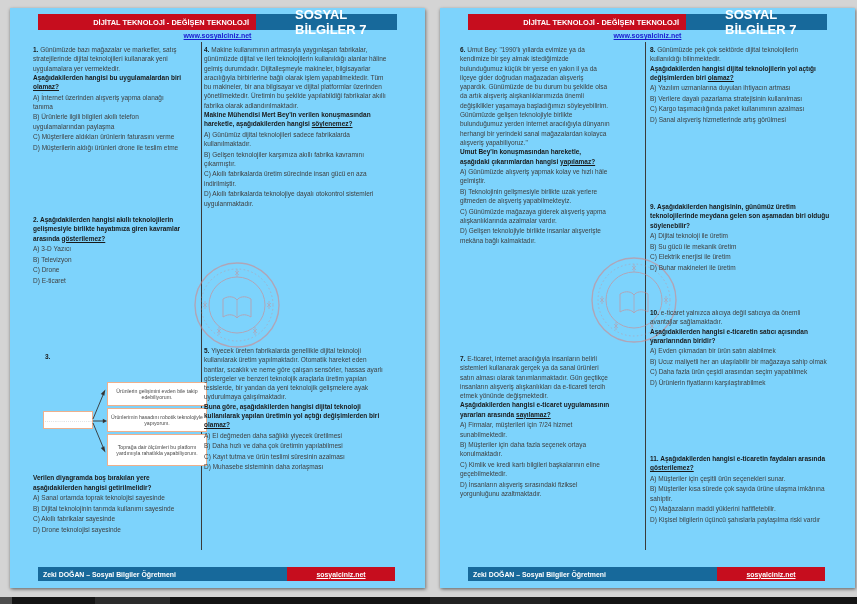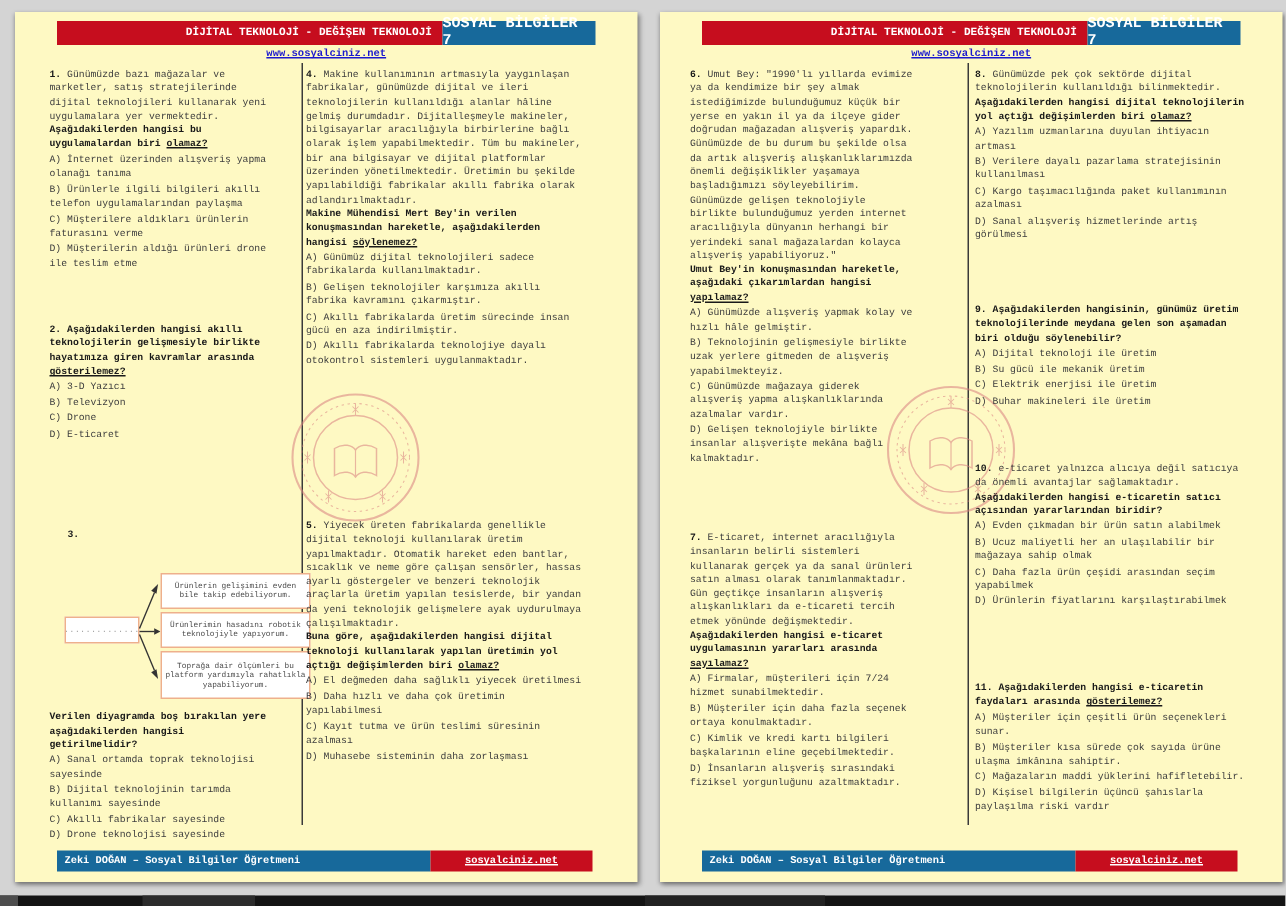--- a/index.html
+++ b/index.html
@@ -1,26 +1,26 @@
 <!DOCTYPE html>
 <html><head>
 <meta charset="utf-8">
 <style>
   html,body{margin:0;padding:0;}
   body{width:857px;height:604px;overflow:hidden;position:relative;background:#d4d4d4;
        font-family:"Liberation Sans","DejaVu Sans",sans-serif;}
-  .page{position:absolute;top:8px;width:415px;height:580px;background:#fef9c3;
-        box-shadow:0 1px 3px rgba(0,0,0,.38),2px 2px 3px rgba(0,0,0,.18);font-family:Liberation Mono, monospace;}
+  .page{position:absolute;top:8px;width:415px;height:580px;background:#7dd3fc;
+        box-shadow:0 1px 3px rgba(0,0,0,.38),2px 2px 3px rgba(0,0,0,.18);}
   #pageL{left:10px;} #pageR{left:440px;}
 
   .phead{position:absolute;top:6px;left:28px;right:28px;height:16px;display:flex;}
   .phead-red{flex:1;background:#c60d1e;color:#fff;font-weight:bold;font-size:7.4px;
              display:flex;align-items:center;justify-content:flex-end;padding-right:7px;}
-  .phead-blue{width:102px;background:#17699b;color:#fff;font-weight:bold;font-size:10px;
-              display:flex;align-items:center;justify-content:center;}
+  .phead-blue{width:102px;background:#17699b;color:#fff;font-weight:bold;font-size:13px;
+              display:flex;align-items:center;justify-content:center;padding-left:39px;}
   .purl{position:absolute;top:24px;left:0;right:0;text-align:center;font-size:7px;
         font-weight:bold;color:#1a18cf;text-decoration:underline;cursor:pointer;}
 
   .vdiv{position:absolute;top:34px;width:1px;height:508px;background:#3a3a3a;}
   #pageL .vdiv{left:191px;} #pageR .vdiv{left:205px;}
 
   .q{position:absolute;font-size:6.5px;line-height:9.3px;color:#3e3e3e;}
   .num{font-weight:bold;color:#191919;}
   .stem{font-weight:bold;color:#191919;}
   .u{text-decoration:underline;}

